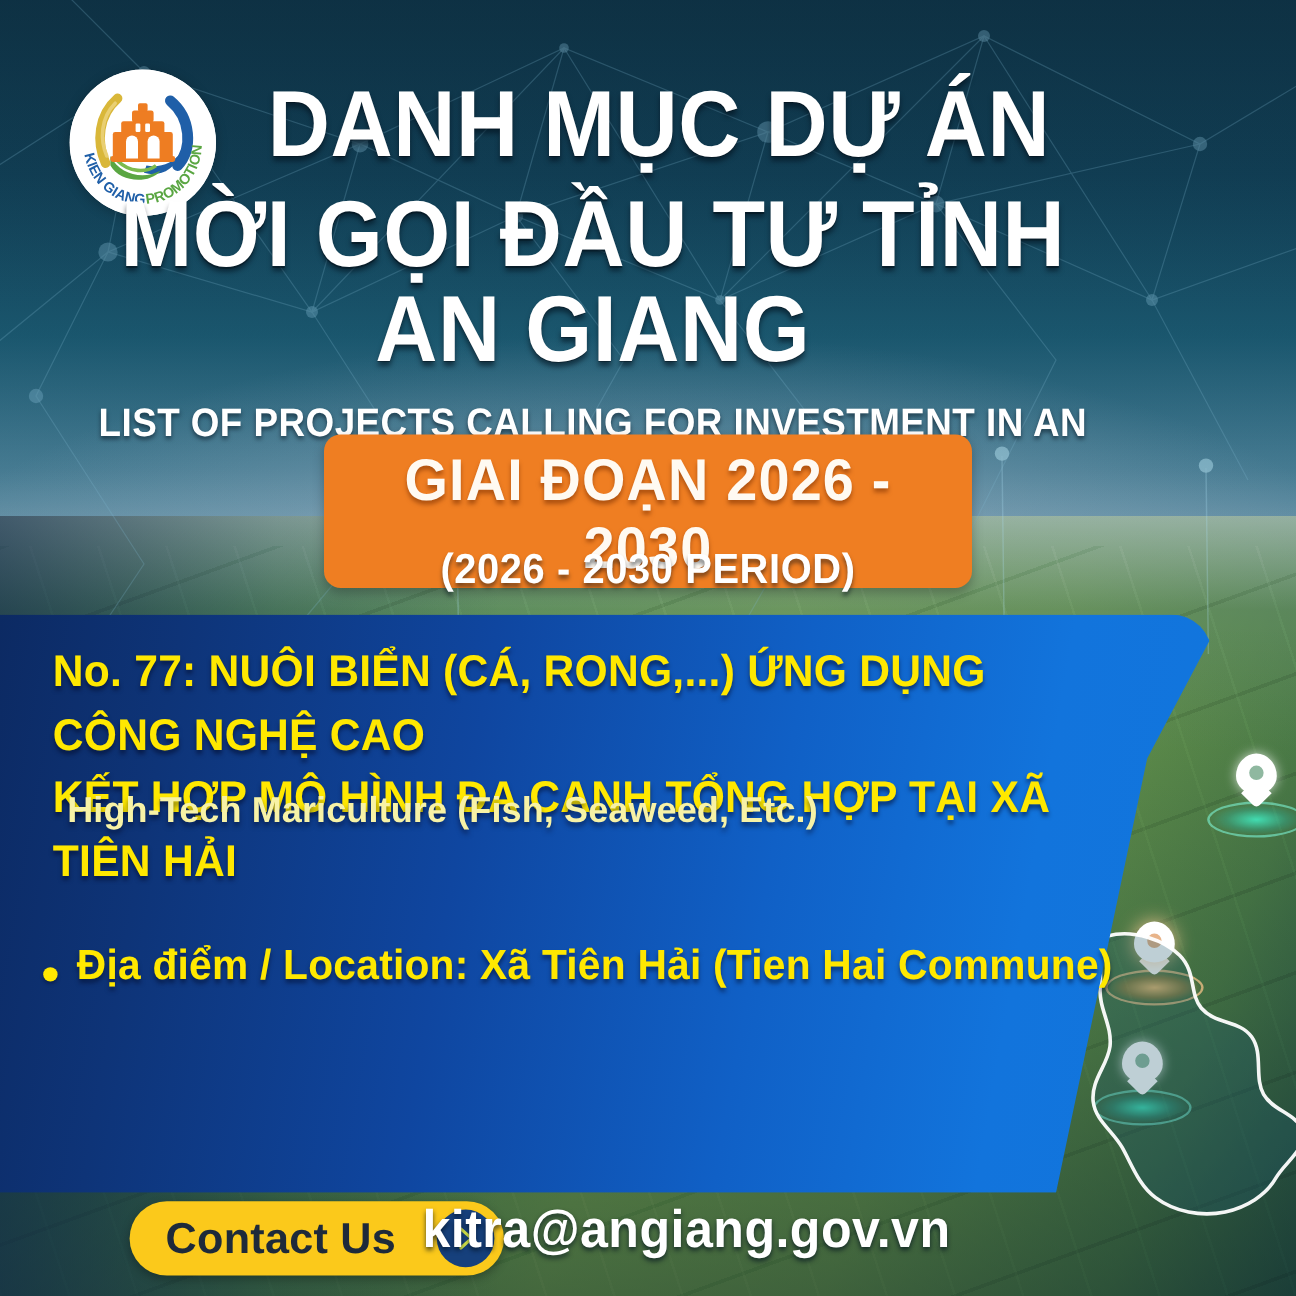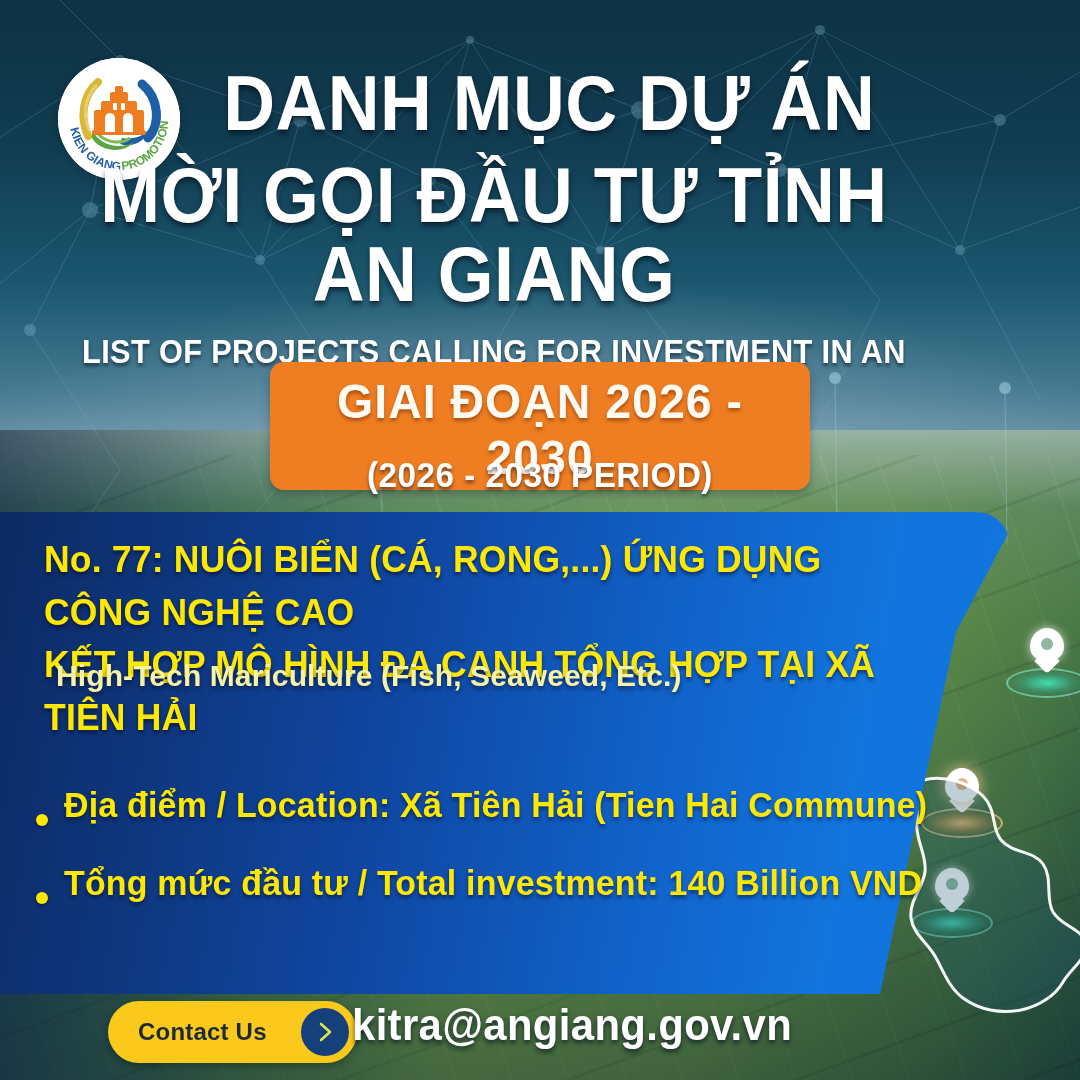--- a/index.html
+++ b/index.html
@@ -99,34 +99,34 @@
         letter-spacing:.2px;transform:scaleX(.96);transform-origin:left center;
         text-shadow:0 3px 4px rgba(0,10,40,.55);}
   .p-head .l2{display:block;}
 
   .p-sub{position:absolute;left:56px;top:140px;width:880px;
         font-family:"Liberation Sans","DejaVu Sans",sans-serif;
         font-weight:700;font-size:30px;line-height:1.62;color:#f7f2a6;
         letter-spacing:.1px;text-shadow:0 3px 4px rgba(0,10,40,.5);}
 
   .bullets{position:absolute;left:30px;top:272px;width:930px;}
-  .b-row{display:flex;align-items:flex-end;margin-bottom:36px;}
+  .b-row{display:flex;align-items:center;margin-bottom:36px;}
   .b-dot{flex:0 0 auto;width:12px;height:12px;border-radius:50%;background:#ffe800;
         margin:14px 16px 0 6px;box-shadow:0 2px 3px rgba(0,10,40,.4);}
   .b-text{font-family:"Liberation Sans Narrow","Liberation Sans",sans-serif;
         font-weight:700;font-size:35px;line-height:1.2;color:#ffe800;
         letter-spacing:.2px;transform:scaleX(.97);transform-origin:left center;
         text-shadow:0 3px 4px rgba(0,10,40,.5);white-space:nowrap;}
 
   
   .contact-pill{position:absolute;left:108px;top:1001px;height:62px;
         background:#fbc91b;border-radius:34px;display:flex;align-items:center;
         padding:0 8px 0 30px;box-shadow:0 3px 8px rgba(0,0,0,.3);}
   .contact-pill .lbl{font-family:"Liberation Sans","DejaVu Sans",sans-serif;
-        font-weight:700;font-size:24px;color:#1e2a3a;letter-spacing:.2px;
+        font-weight:700;font-size:36px;color:#1e2a3a;letter-spacing:.2px;
         margin-right:34px;}
   .arrow-circle{width:48px;height:48px;border-radius:50%;background:#16407c;
         display:flex;align-items:center;justify-content:center;}
   .email{position:absolute;left:352px;top:1000px;
         font-family:"Liberation Sans Narrow","Liberation Sans",sans-serif;
         font-weight:700;font-size:44px;color:#ffffff;letter-spacing:.4px;
         transform:scaleX(.95);transform-origin:left center;
         text-shadow:0 3px 5px rgba(0,16,30,.7);white-space:nowrap;}
 </style>
 </head>
@@ -265,24 +265,20 @@
 
     <div class="p-sub">
       <div>High-Tech Mariculture (Fish, Seaweed, Etc.)</div>
     </div>
 
     <div class="bullets">
       <div class="b-row">
         <div class="b-dot"></div>
         <div class="b-text">Địa điểm / Location: Xã Tiên Hải (Tien Hai Commune)</div>
       </div>
-      <div class="b-row">
-        <div class="b-dot"></div>
-        <div class="b-text">Tổng mức đầu tư /  Total investment: 140 Billion VND</div>
-      </div>
     </div>
   </div>
 
   <div class="contact-pill">
     <div class="lbl">Contact Us</div>
     <div class="arrow-circle">
       <svg width="24" height="24" viewBox="0 0 24 24" fill="none">
         <path d="M8 4 L17 12 L8 20" stroke="#d8e84a" stroke-width="2.6" stroke-linecap="round" stroke-linejoin="round"></path>
       </svg>
     </div>

